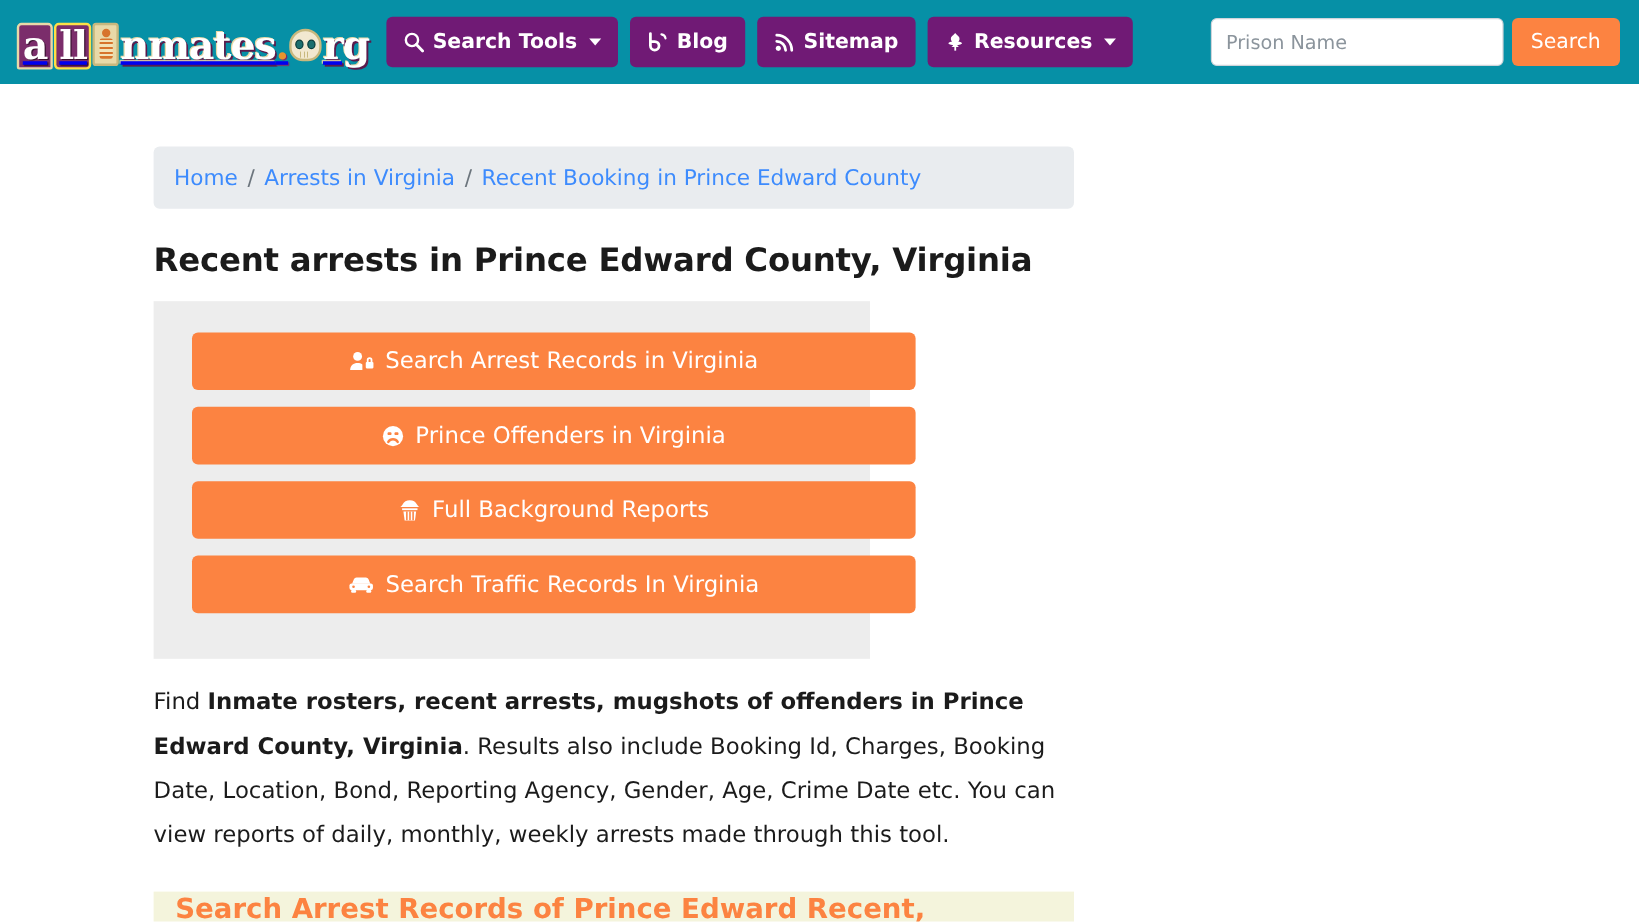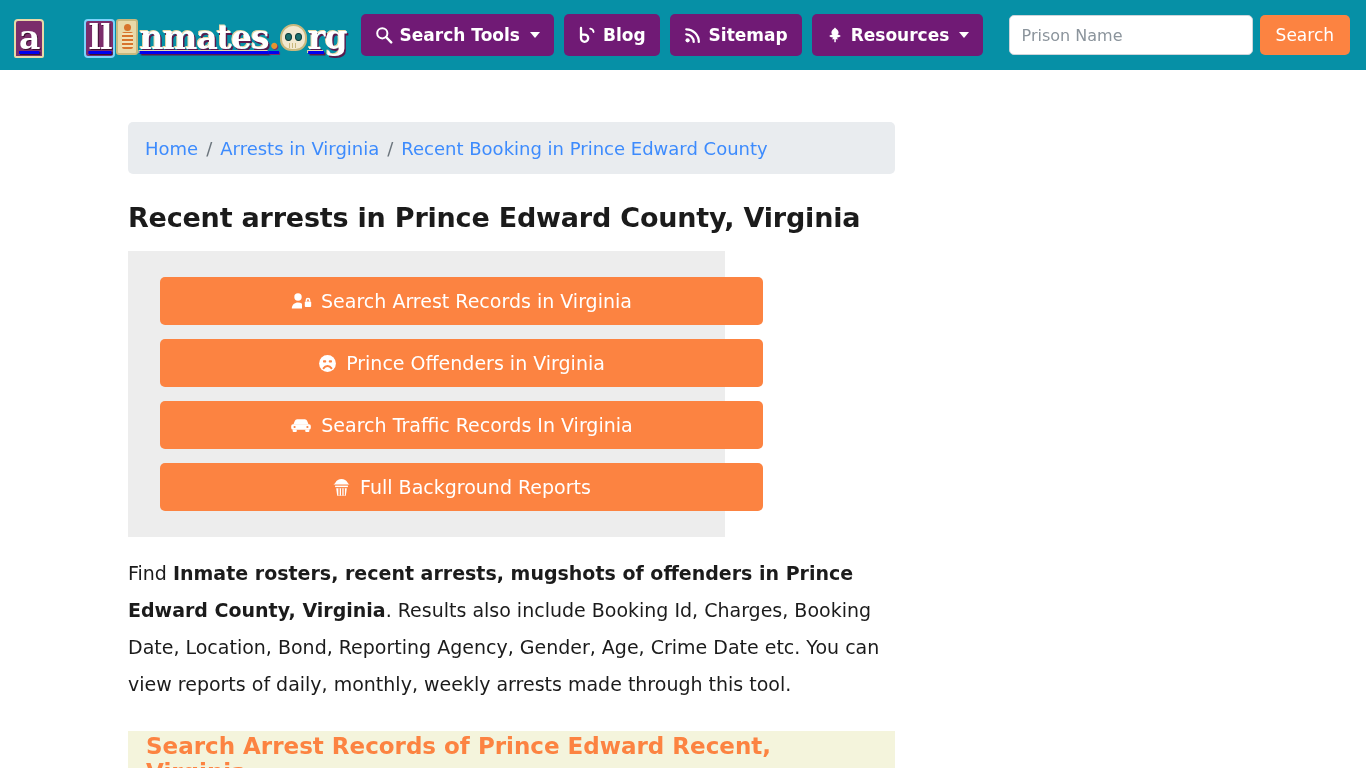--- a/index.html
+++ b/index.html
@@ -47,26 +47,25 @@
     background: #7b2d6b;
     border: 2px solid #e8d9a8;
     border-radius: 4px 4px 2px 2px;
     padding: 0 3px 2px 3px;
     margin-right: 1px;
     text-shadow: 1px 1px 0 #3a1030;
   }
   .lg-ll {
     color: #ffffff;
     background: #7b2d6b;
-    border: 2px solid #7dd3fc;
+    border: 2px solid #fde047;
     border-radius: 4px;
     padding: 0 2px 2px 2px;
     margin-right: 0px;
     text-shadow: 1px 1px 0 #3a1030;
-    margin-left: 39px;
   }
   .lg-badge {
     display: inline-block;
     position: relative;
     width: 22px;
     height: 36px;
     background: #e8d9a8;
     border: 2px solid #c8b87e;
     border-radius: 3px;
     margin: 0 1px;
@@ -205,21 +204,21 @@
     font-size: 27px;
     font-weight: bold;
     color: #1b1b1b;
     letter-spacing: -0.2px;
   }
 
   .action-panel {
     margin-top: 18px;
     background: #ededed;
     width: 597px;
-    padding: 26px 32px 26px 32px;
+    padding: 26px 32px 38px 32px;
   }
   .action-btn {
     display: flex;
     align-items: center;
     justify-content: center;
     gap: 9px;
     width: 603px;
     height: 48px;
     background: #fc8341;
     color: #ffffff;
@@ -370,46 +369,46 @@
               <rect x="5" y="6.3" width="3.2" height="2.2" rx="0.7" fill="#fc8341"></rect>
               <rect x="10.8" y="6.3" width="3.2" height="2.2" rx="0.7" fill="#fc8341"></rect>
               <path d="M5.6 14.2a4.6 4.6 0 0 1 7.8 0" fill="none" stroke="#fc8341" stroke-width="2.1" stroke-linecap="round"></path>
             </svg>
         </span>
         <span>Prince Offenders in Virginia</span>
       </button>
 
       <button class="action-btn">
         <span class="ic">
+          <svg width="19" height="19" viewBox="0 0 19 19">
+              <path d="M1.4 6.6h16.2c-.8-.4-1.6-1.2-2.1-2.2C14.5 2.2 12.2.9 9.5.9S4.5 2.2 3.5 4.4c-.5 1-1.3 1.8-2.1 2.2z" fill="#fff"></path>
+              <rect x="3.1" y="7.6" width="12.8" height="1.5" fill="#fff"></rect>
+              <path d="M4.2 10.2h10.6l-1 7.6H5.2z" fill="#fff"></path>
+              <rect x="6.4" y="10.2" width="1.3" height="7.3" fill="#fc8341"></rect>
+              <rect x="9" y="10.2" width="1.3" height="7.3" fill="#fc8341"></rect>
+              <rect x="11.6" y="10.2" width="1.3" height="7.3" fill="#fc8341"></rect>
+            </svg>
+        </span>
+        <span>Full Background Reports</span>
+      </button>
+
+      <button class="action-btn">
+        <span class="ic">
           <svg width="22" height="17" viewBox="0 0 22 17">
               <path d="M3.4 7.4l1.5-3.6A2.4 2.4 0 0 1 7.1 2.3h7.8a2.4 2.4 0 0 1 2.2 1.5l1.5 3.6z" fill="#fff"></path>
               <rect x="1.2" y="7.2" width="19.6" height="5.6" rx="1.8" fill="#fff"></rect>
               <rect x="2.6" y="12.6" width="4.2" height="2.4" rx="1" fill="#fff"></rect>
               <rect x="15.2" y="12.6" width="4.2" height="2.4" rx="1" fill="#fff"></rect>
               <circle cx="4.6" cy="10" r="1.1" fill="#fc8341"></circle>
               <circle cx="17.4" cy="10" r="1.1" fill="#fc8341"></circle>
             </svg>
         </span>
         <span>Search Traffic Records In Virginia</span>
       </button>
 
-      <button class="action-btn">
-        <span class="ic">
-          <svg width="19" height="19" viewBox="0 0 19 19">
-              <path d="M1.4 6.6h16.2c-.8-.4-1.6-1.2-2.1-2.2C14.5 2.2 12.2.9 9.5.9S4.5 2.2 3.5 4.4c-.5 1-1.3 1.8-2.1 2.2z" fill="#fff"></path>
-              <rect x="3.1" y="7.6" width="12.8" height="1.5" fill="#fff"></rect>
-              <path d="M4.2 10.2h10.6l-1 7.6H5.2z" fill="#fff"></path>
-              <rect x="6.4" y="10.2" width="1.3" height="7.3" fill="#fc8341"></rect>
-              <rect x="9" y="10.2" width="1.3" height="7.3" fill="#fc8341"></rect>
-              <rect x="11.6" y="10.2" width="1.3" height="7.3" fill="#fc8341"></rect>
-            </svg>
-        </span>
-        <span>Full Background Reports</span>
-      </button>
-
     </div>
 
     <p class="lead-para"><span>Find </span><b>Inmate rosters, recent arrests, mugshots of offenders in Prince Edward County, Virginia</b><span>. Results also include Booking Id, Charges, Booking Date, Location, Bond, Reporting Agency, Gender, Age, Crime Date etc. You can view reports of daily, monthly, weekly arrests made through this tool.</span></p>
 
     <div class="yellow-box">
       <h2>Search Arrest Records of Prince Edward Recent, Virginia</h2>
     </div>
 
   </div>
 </div>

